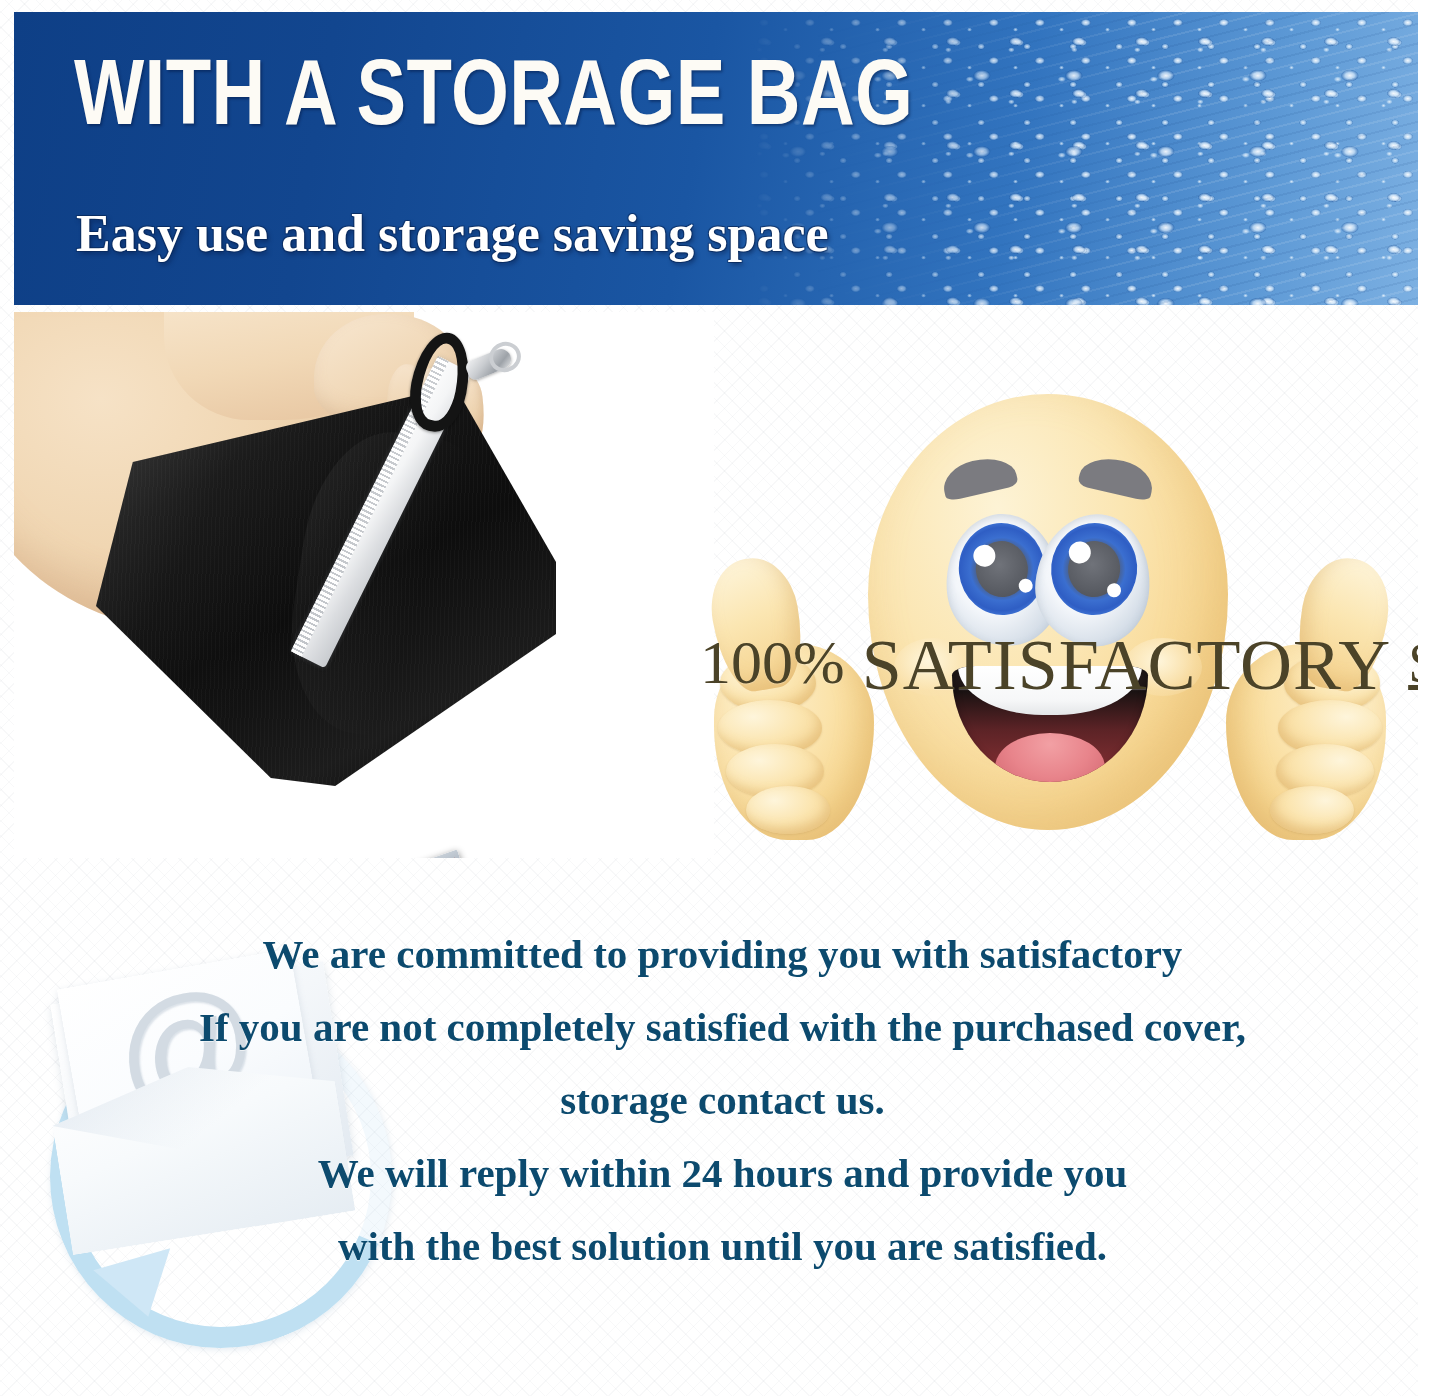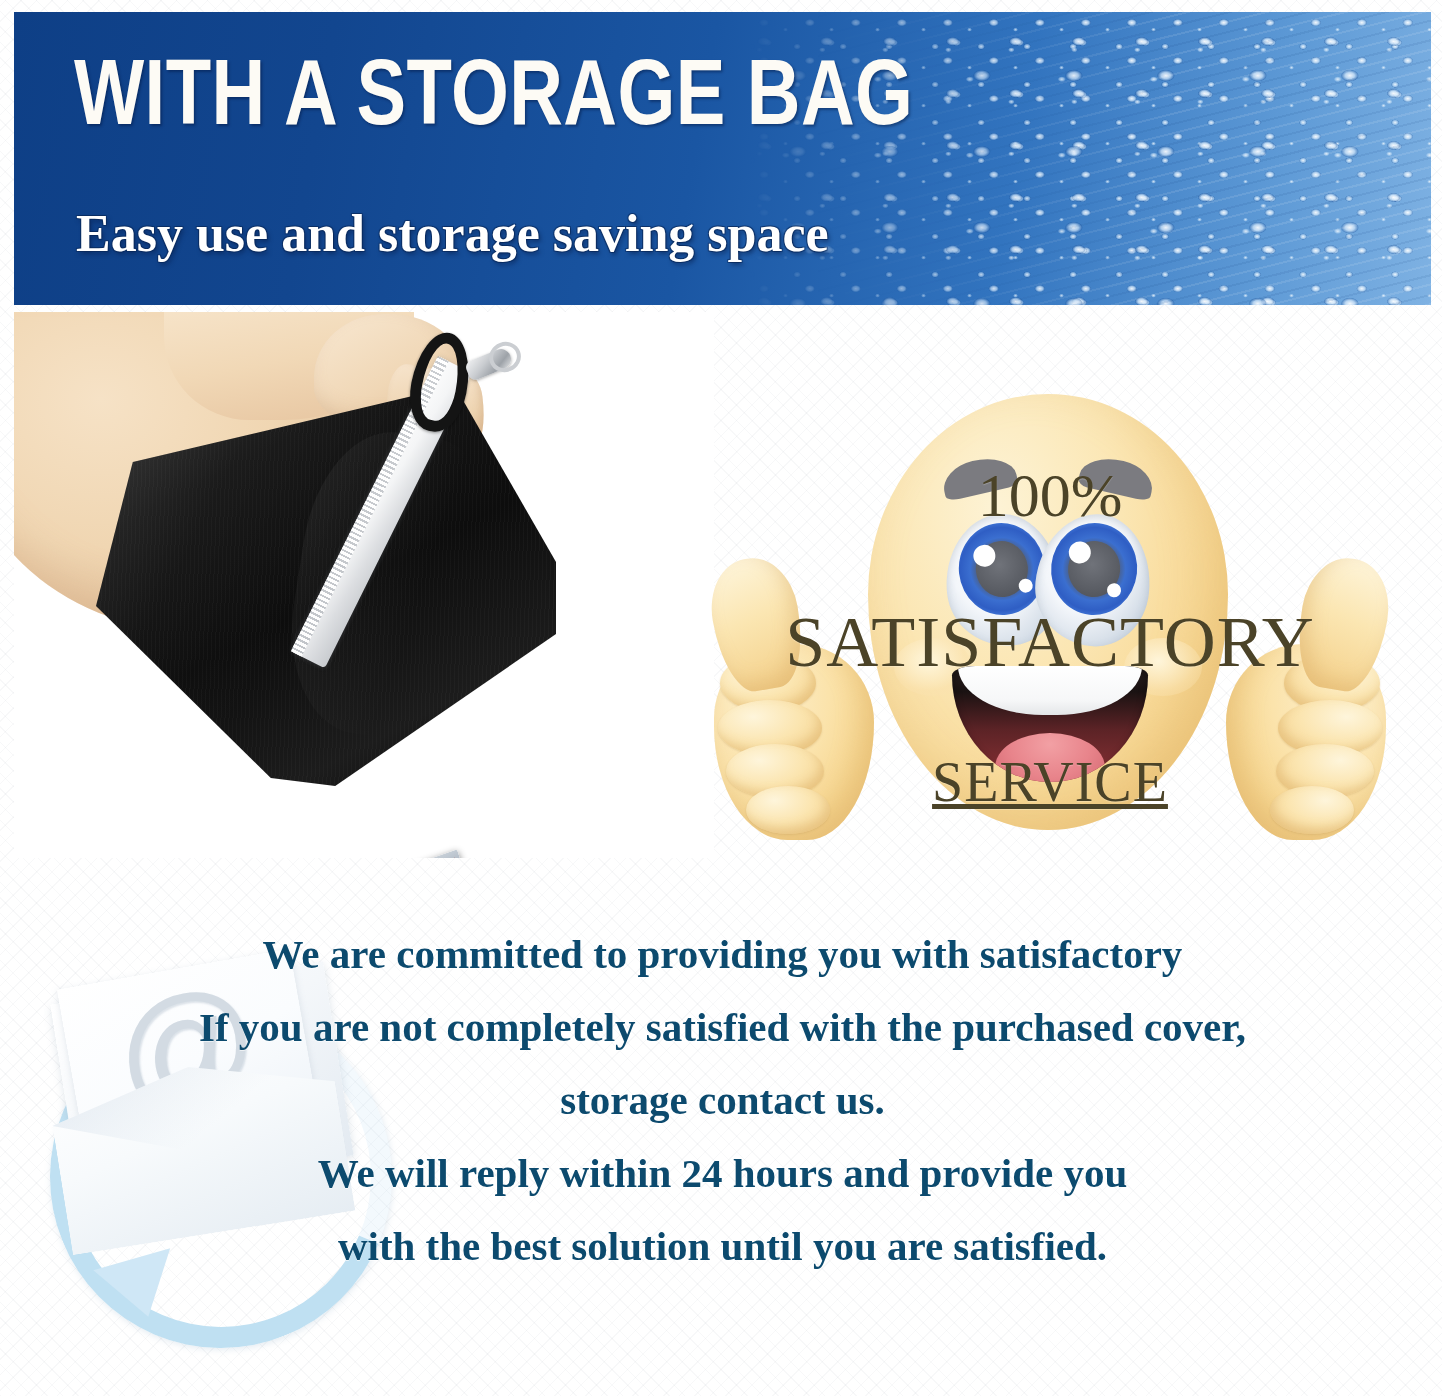--- a/index.html
+++ b/index.html
@@ -8,21 +8,20 @@
     width:1445px;height:1396px;
     background:#ffffff;
     font-family:"Liberation Serif", serif;
     overflow:hidden;
   }
   .page{
     position:relative;
     width:1418px;height:1396px;
     background:#ffffff;
     overflow:hidden;
-    padding-left:24px;
   }
   
   .page-texture{
     position:absolute;left:0;top:0;width:100%;height:100%;
     background-image:
       repeating-linear-gradient(45deg, rgba(120,130,145,.055) 0 1px, rgba(0,0,0,0) 1px 11px),
       repeating-linear-gradient(-45deg, rgba(120,130,145,.055) 0 1px, rgba(0,0,0,0) 1px 11px);
     pointer-events:none;z-index:1;
   }
 
@@ -323,22 +322,22 @@
   }
   .cheek{
     position:absolute;top:244px;width:78px;height:58px;
     background:radial-gradient(ellipse at 44% 40%, rgba(255,247,222,.95) 0%, rgba(250,226,174,.6) 60%, rgba(246,213,145,0) 100%);
     border-radius:50%;
   }
   .cheek-l{left:26px;}
   .cheek-r{right:26px;}
   .smiley-text{
     position:absolute;left:0;top:0;width:100%;height:100%;
-    display:flex;flex-direction:column;align-items:center;
-    pointer-events:none;z-index:9;
+    display:flex;flex-direction:row;align-items:center;
+    pointer-events:none;z-index:9;gap:17px;
   }
   .st-line{
     font-family:"Liberation Serif", serif;
     color:#4b4328;
     text-align:center;
     line-height:1;
     white-space:nowrap;
     text-shadow:0 1px 1px rgba(255,255,255,.25);
   }
   .st-pct{font-size:62px;margin-top:74px;}

